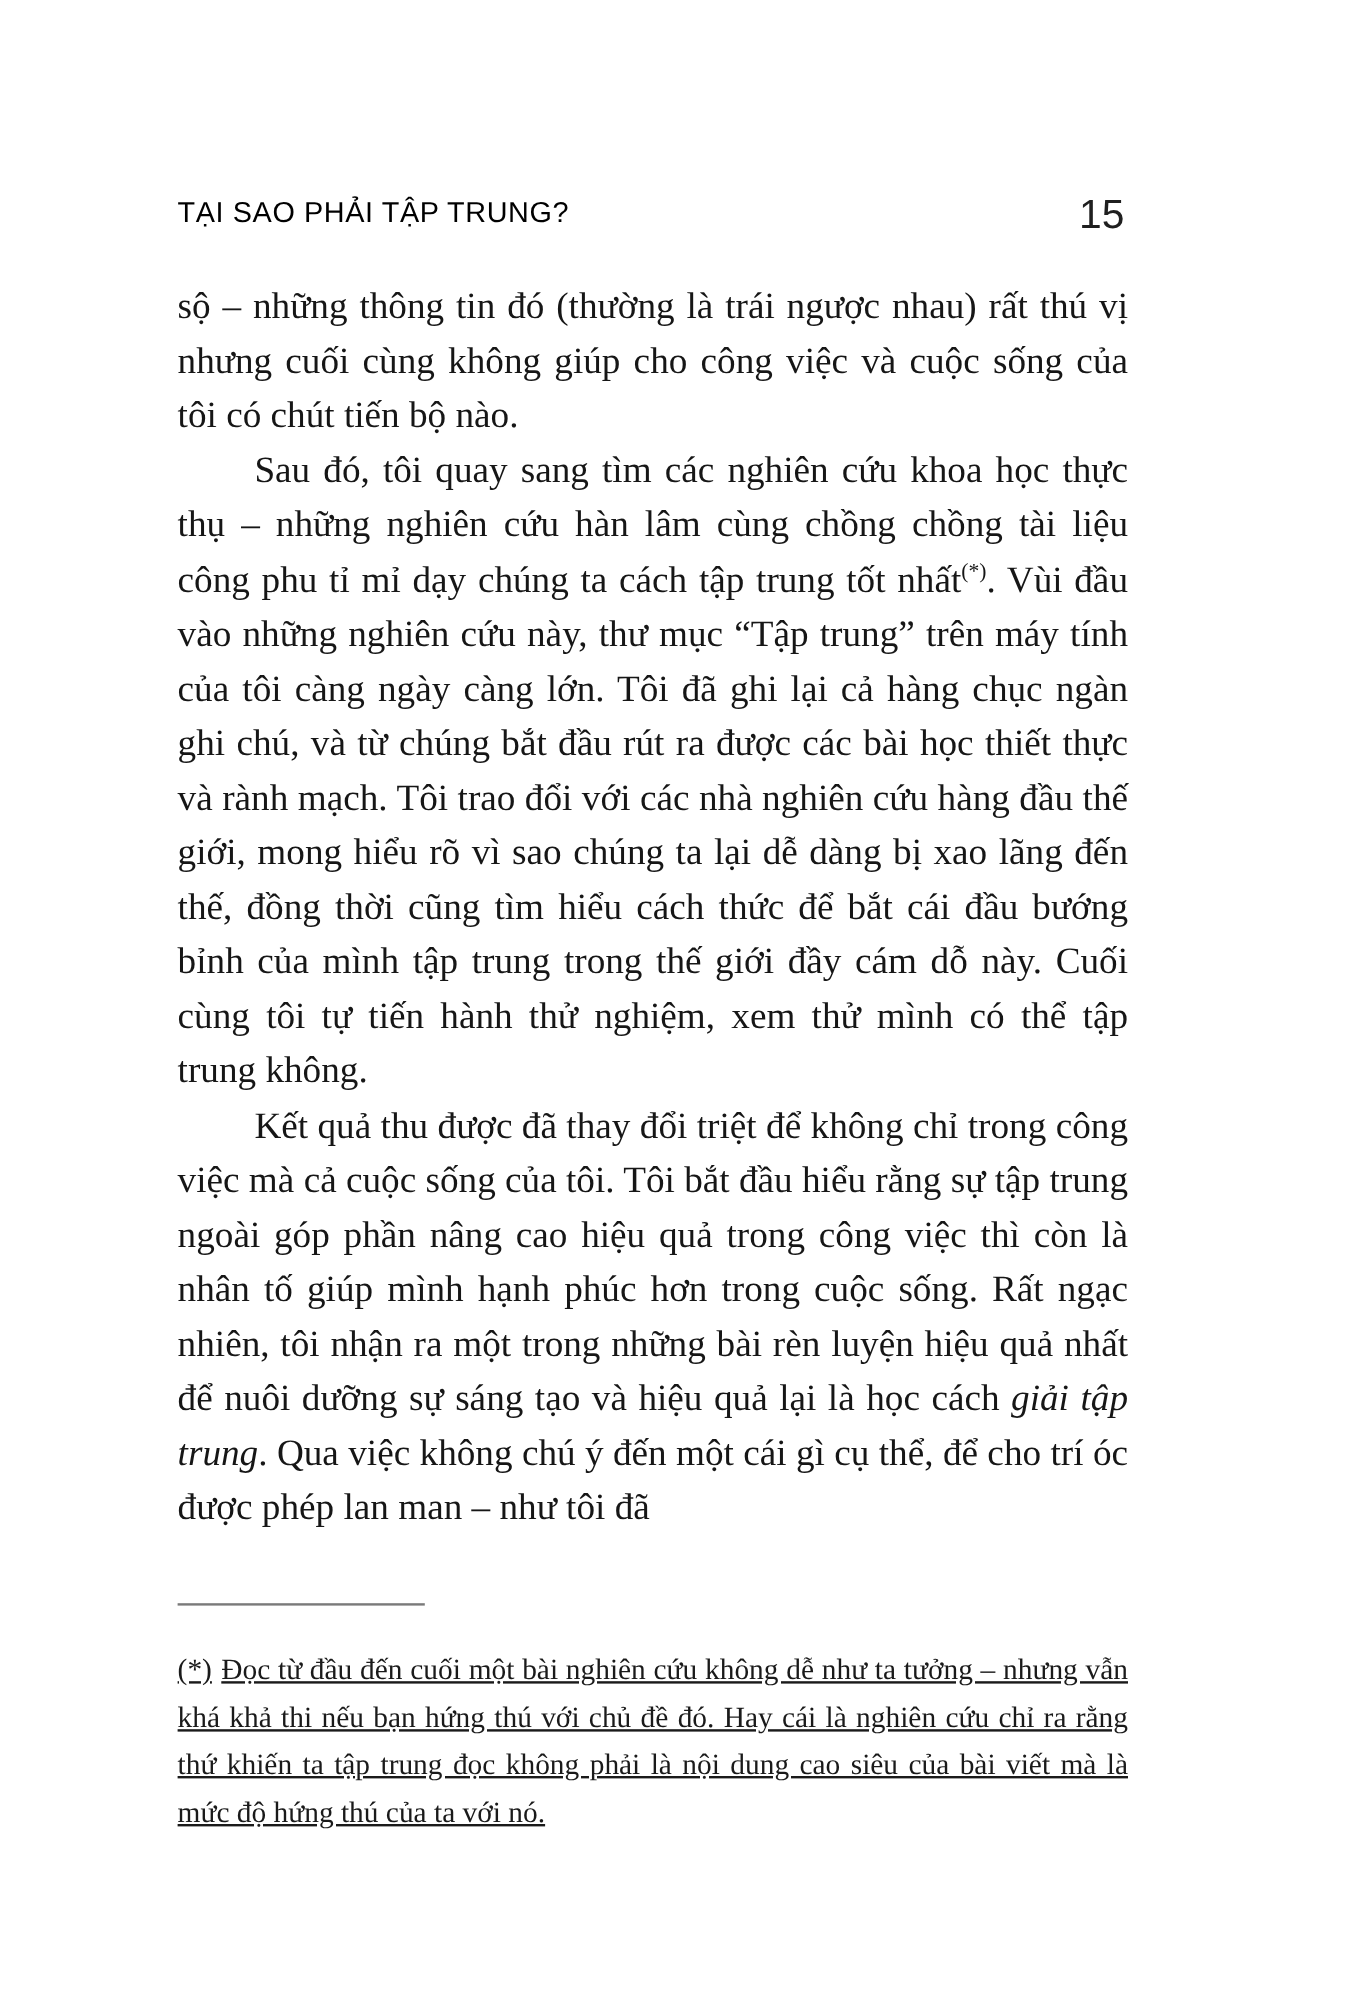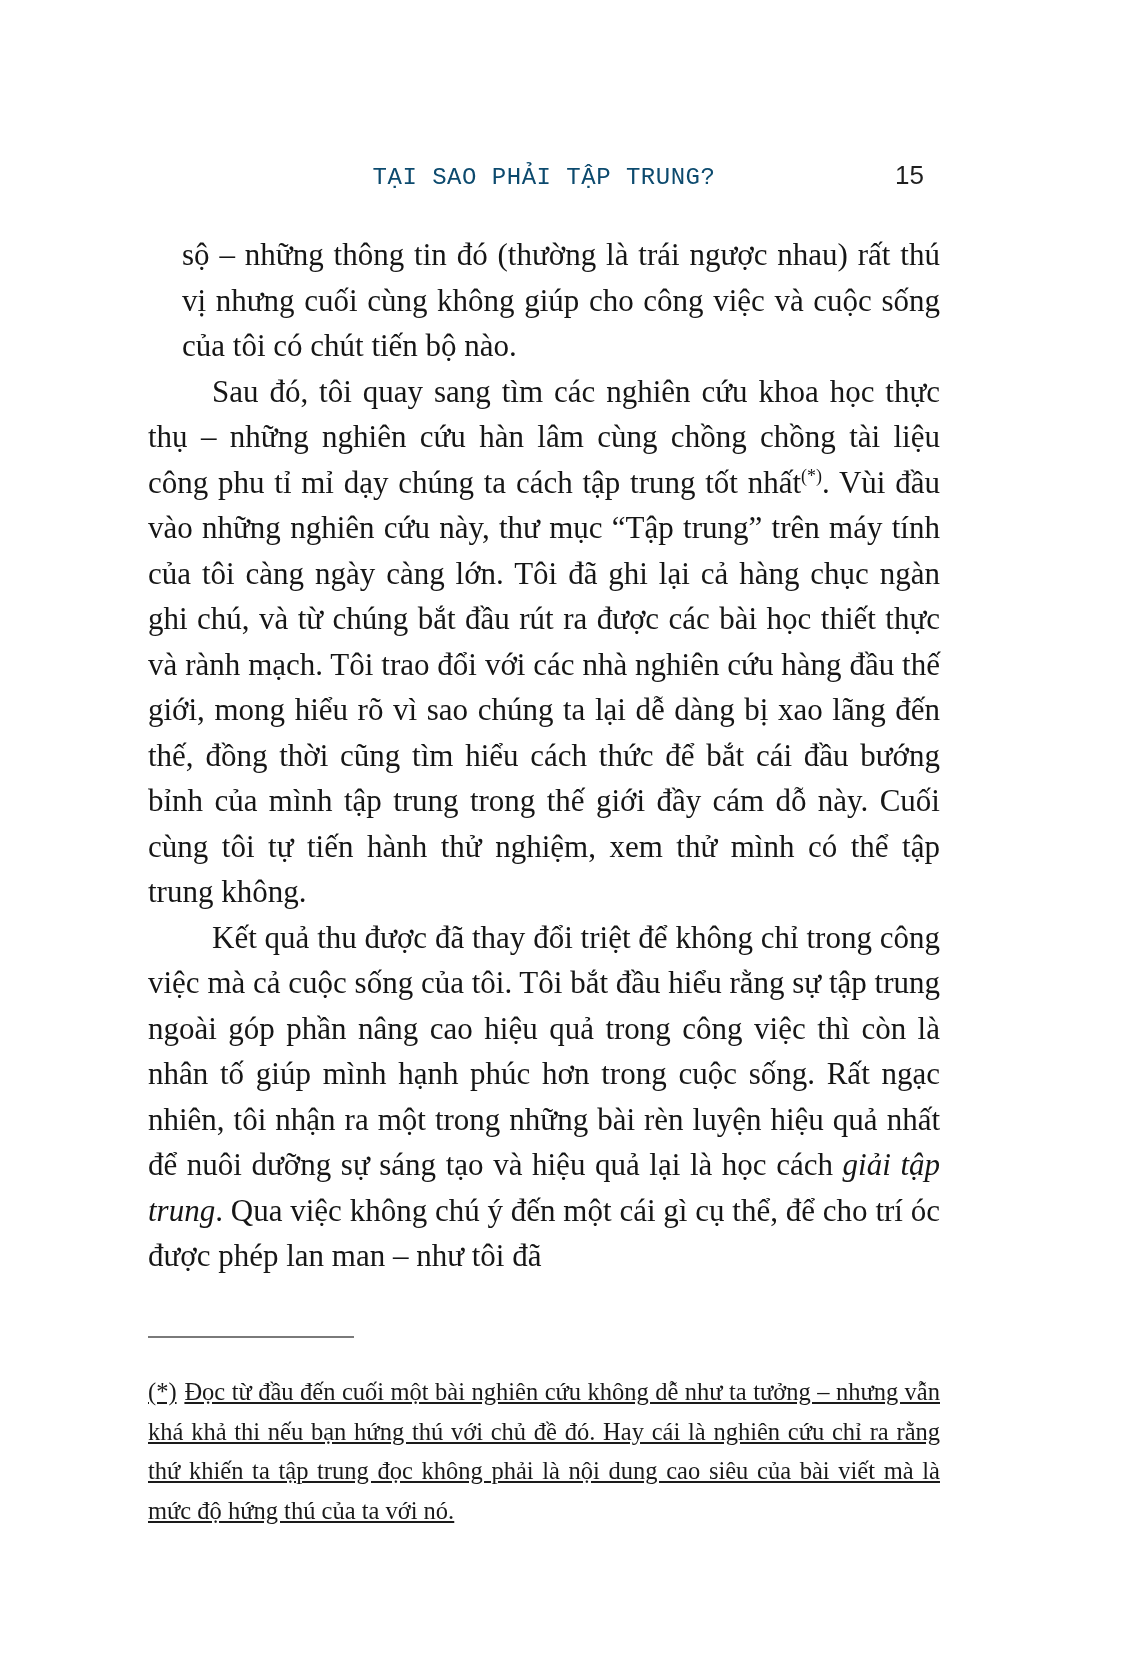--- a/index.html
+++ b/index.html
@@ -26,33 +26,33 @@
     top: 160px;
     left: 148px;
     width: 792px;
     height: 42px;
   }
   .header-title {
     position: absolute;
     left: 0;
     right: 0;
     top: 4px;
-    text-align: center;
-    font-family: Liberation Mono, monospace;
+    text-align: left;
+    font-family: Liberation Sans, sans-serif;
     font-size: 24px;
     letter-spacing: 0.5px;
-    color: #0c4a6e;
+    color: #000000;
     white-space: nowrap;
   }
   .page-number {
     position: absolute;
-    right: 16px;
+    right: 3px;
     top: 0;
     font-family: "Liberation Sans", sans-serif;
-    font-size: 26px;
+    font-size: 34px;
     color: #1f1f1f;
   }
   
   .body-text {
     position: absolute;
     top: 232px;
     left: 148px;
     width: 792px;
     font-size: 31px;
     line-height: 45.5px;
@@ -60,21 +60,20 @@
     text-justify: inter-word;
     color: #161616;
   }
   .body-text p {
     margin: 0;
     padding: 0;
     text-indent: 64px;
   }
   .body-text p.no-indent {
     text-indent: 0;
-    margin-left: 34px;
   }
   .body-text sup {
     font-size: 0.58em;
     line-height: 0;
     vertical-align: super;
   }
   .body-text em {
     font-style: italic;
   }
   

